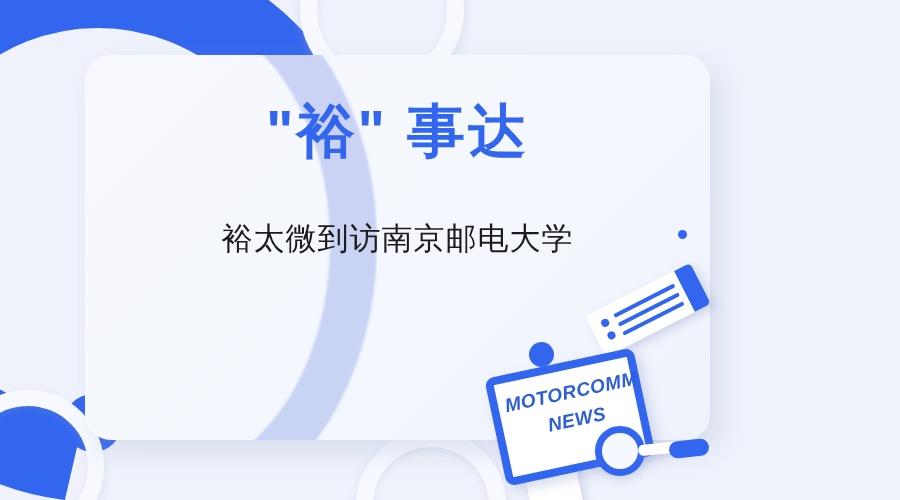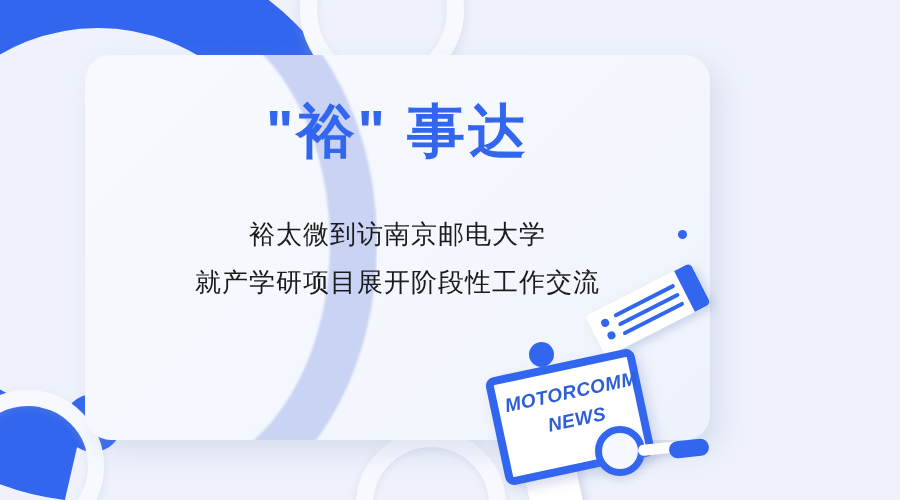--- a/index.html
+++ b/index.html
@@ -136,21 +136,21 @@
     line-height: 1.1;
     white-space: nowrap;
   }
   .subtitle {
     position: absolute;
     left: 0;
     top: 155px;
     width: 625px;
     text-align: center;
     color: #1b1b1b;
-    font-size: 26px;
+    font-size: 31px;
     font-weight: 400;
     line-height: 1.85;
     letter-spacing: 1px;
   }
   .subtitle .line { display: block; white-space: nowrap; }
 
   
   .dot {
     position: absolute;
     border-radius: 50%;
@@ -303,21 +303,20 @@
     <div class="soft-ring left"></div>
   </div>
 
   <div class="card">
     <div class="card-sweep"></div>
 
     <div class="title">"裕" 事达</div>
 
     <div class="subtitle">
       <span class="line">裕太微到访南京邮电大学</span>
-      <span class="line">就产学研项目展开阶段性工作交流</span>
     </div>
 
     <div class="dot small-right"></div>
   </div>
 
   <div class="note">
     <div class="bullet b1"></div>
     <div class="bullet b2"></div>
     <div class="bar r1"></div>
     <div class="bar r2"></div>

